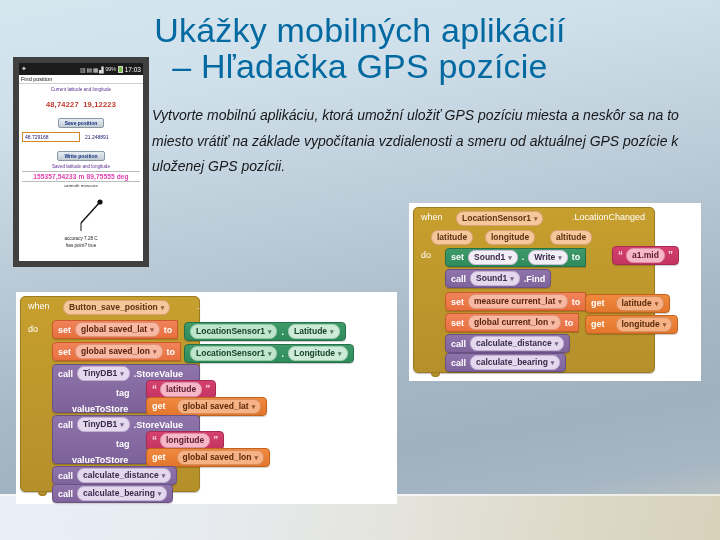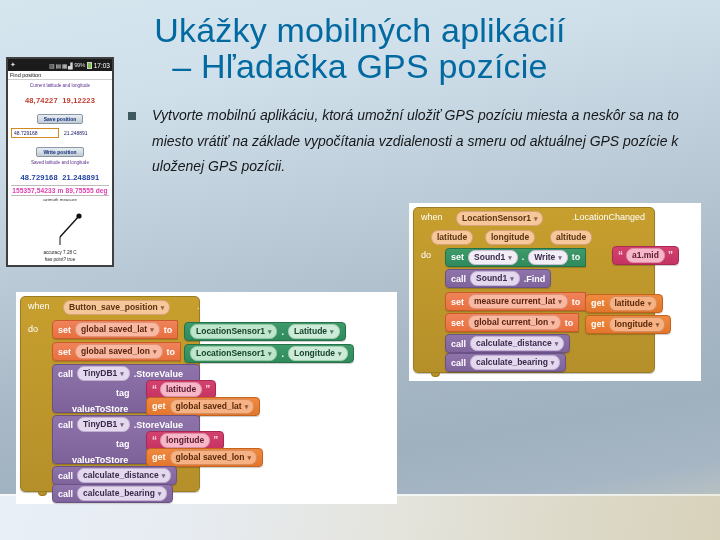--- a/index.html
+++ b/index.html
@@ -35,22 +35,22 @@
     position: absolute; left: 0; top: 9px; width: 8px; height: 8px;
     background: #3d5a60;
   }
   #bullet-text {
     margin-left: 24px;
     font-style: italic; font-size: 14px; line-height: 25.5px;
     color: #16181a;
   }
   
   #phone {
-    position: absolute; left: 6px; top: 57px; width: 108px; height: 210px;
-    background: #ffffff; border: 2px solid #404040;
+    position: absolute; left: 13px; top: 57px; width: 136px; height: 210px;
+    background: #ffffff; border: 6px solid #404040;
     overflow: hidden;
   }
   #phone-status {
     height: 12px; background: #1b1b1b; color: #d8d8d8;
     font-size: 6px; display: flex; align-items: center;
     padding: 0 2px; gap: 2px;
   }
   #phone-status .sbl { flex: 0 0 auto; font-size: 7px; }
   #phone-status .sbspacer { flex: 1 1 auto; }
   #phone-status .sbi { font-size: 6px; letter-spacing: -.5px; }
@@ -121,21 +121,21 @@
     background: linear-gradient(#f0835a,#e8703f);
     border: 1px solid #c85a2c; border-radius: 4px;
     color: #fff; font-weight: bold; font-size: 9px;
     display: flex; align-items: center; gap: 4px; padding: 1px 5px;
     box-shadow: 0 1px 1px rgba(0,0,0,.2);
   }
   .row-get {
     background: linear-gradient(#f0893f,#e2762c);
     border: 1px solid #c2641f; border-radius: 4px;
     color: #fff; font-weight: bold; font-size: 9px;
-    display: inline-flex; align-items: center; gap: 4px; padding: 1px 5px;
+    display: inline-flex; align-items: center; gap: 11px; padding: 1px 5px;
     box-shadow: 0 1px 1px rgba(0,0,0,.2);
   }
   .row-call {
     background: linear-gradient(#8f74ab,#7f649c);
     border: 1px solid #6b5286; border-radius: 4px;
     color: #fff; font-weight: bold; font-size: 9px;
     display: flex; align-items: center; gap: 4px; padding: 1px 5px;
     box-shadow: 0 1px 1px rgba(0,0,0,.2);
   }
   .row-grn {
@@ -197,24 +197,20 @@
       <span class="ph-val">48,74227</span>
       <span class="ph-val">19,12223</span>
     </div>
     <div class="ph-btn">Save position</div>
     <div class="ph-row">
       <div class="ph-inp">48.729168</div>
       <div class="ph-inp plain">21.248891</div>
     </div>
     <div class="ph-btn">Write position</div>
     <div class="ph-lbl">Saved latitude and longitude</div>
-    <div>
-      <span class="ph-val2">48.729168</span>
-      <span class="ph-val2">21.248891</span>
-    </div>
     <div class="ph-dist">
       <span>155357,54233</span>
       <span>m</span>
       <span>89,75555</span>
       <span>deg</span>
     </div>
     <div class="ph-sub">azimuth measure</div>
     <div id="compass">
       <svg width="46" height="40" viewBox="0 0 46 40">
         <line x1="23" y1="30" x2="42" y2="9" stroke="#111" stroke-width="1.4"></line>

